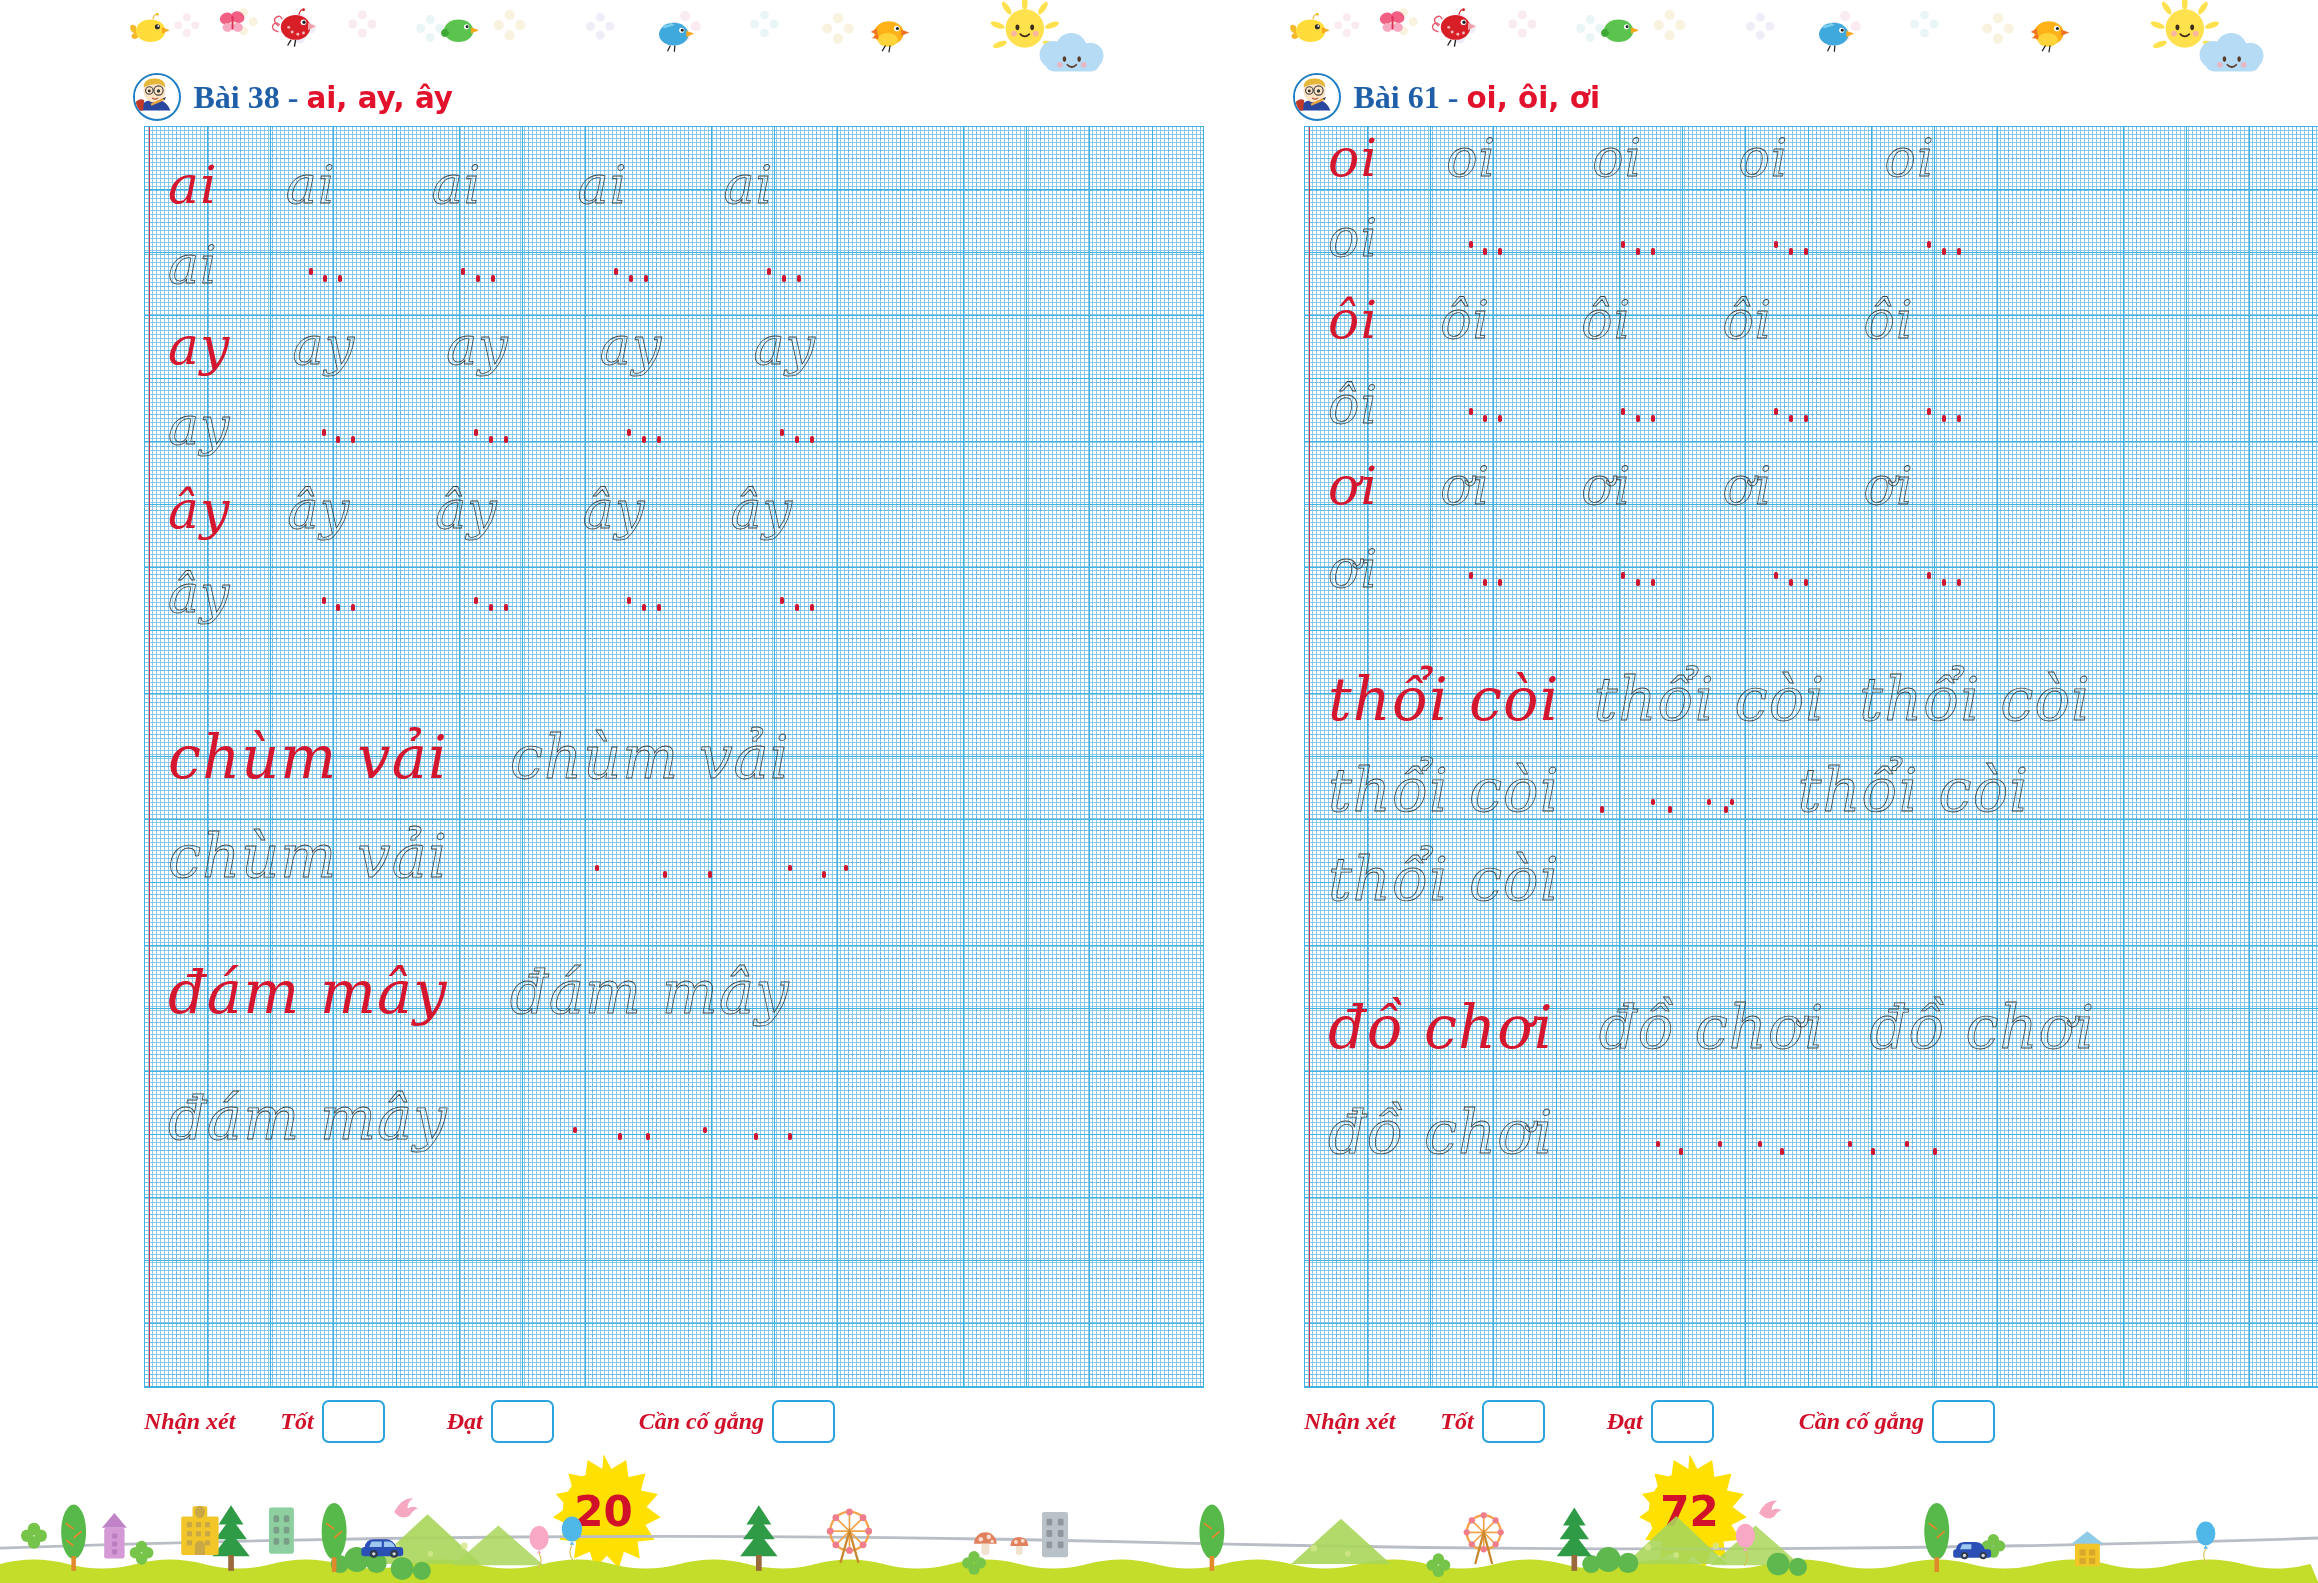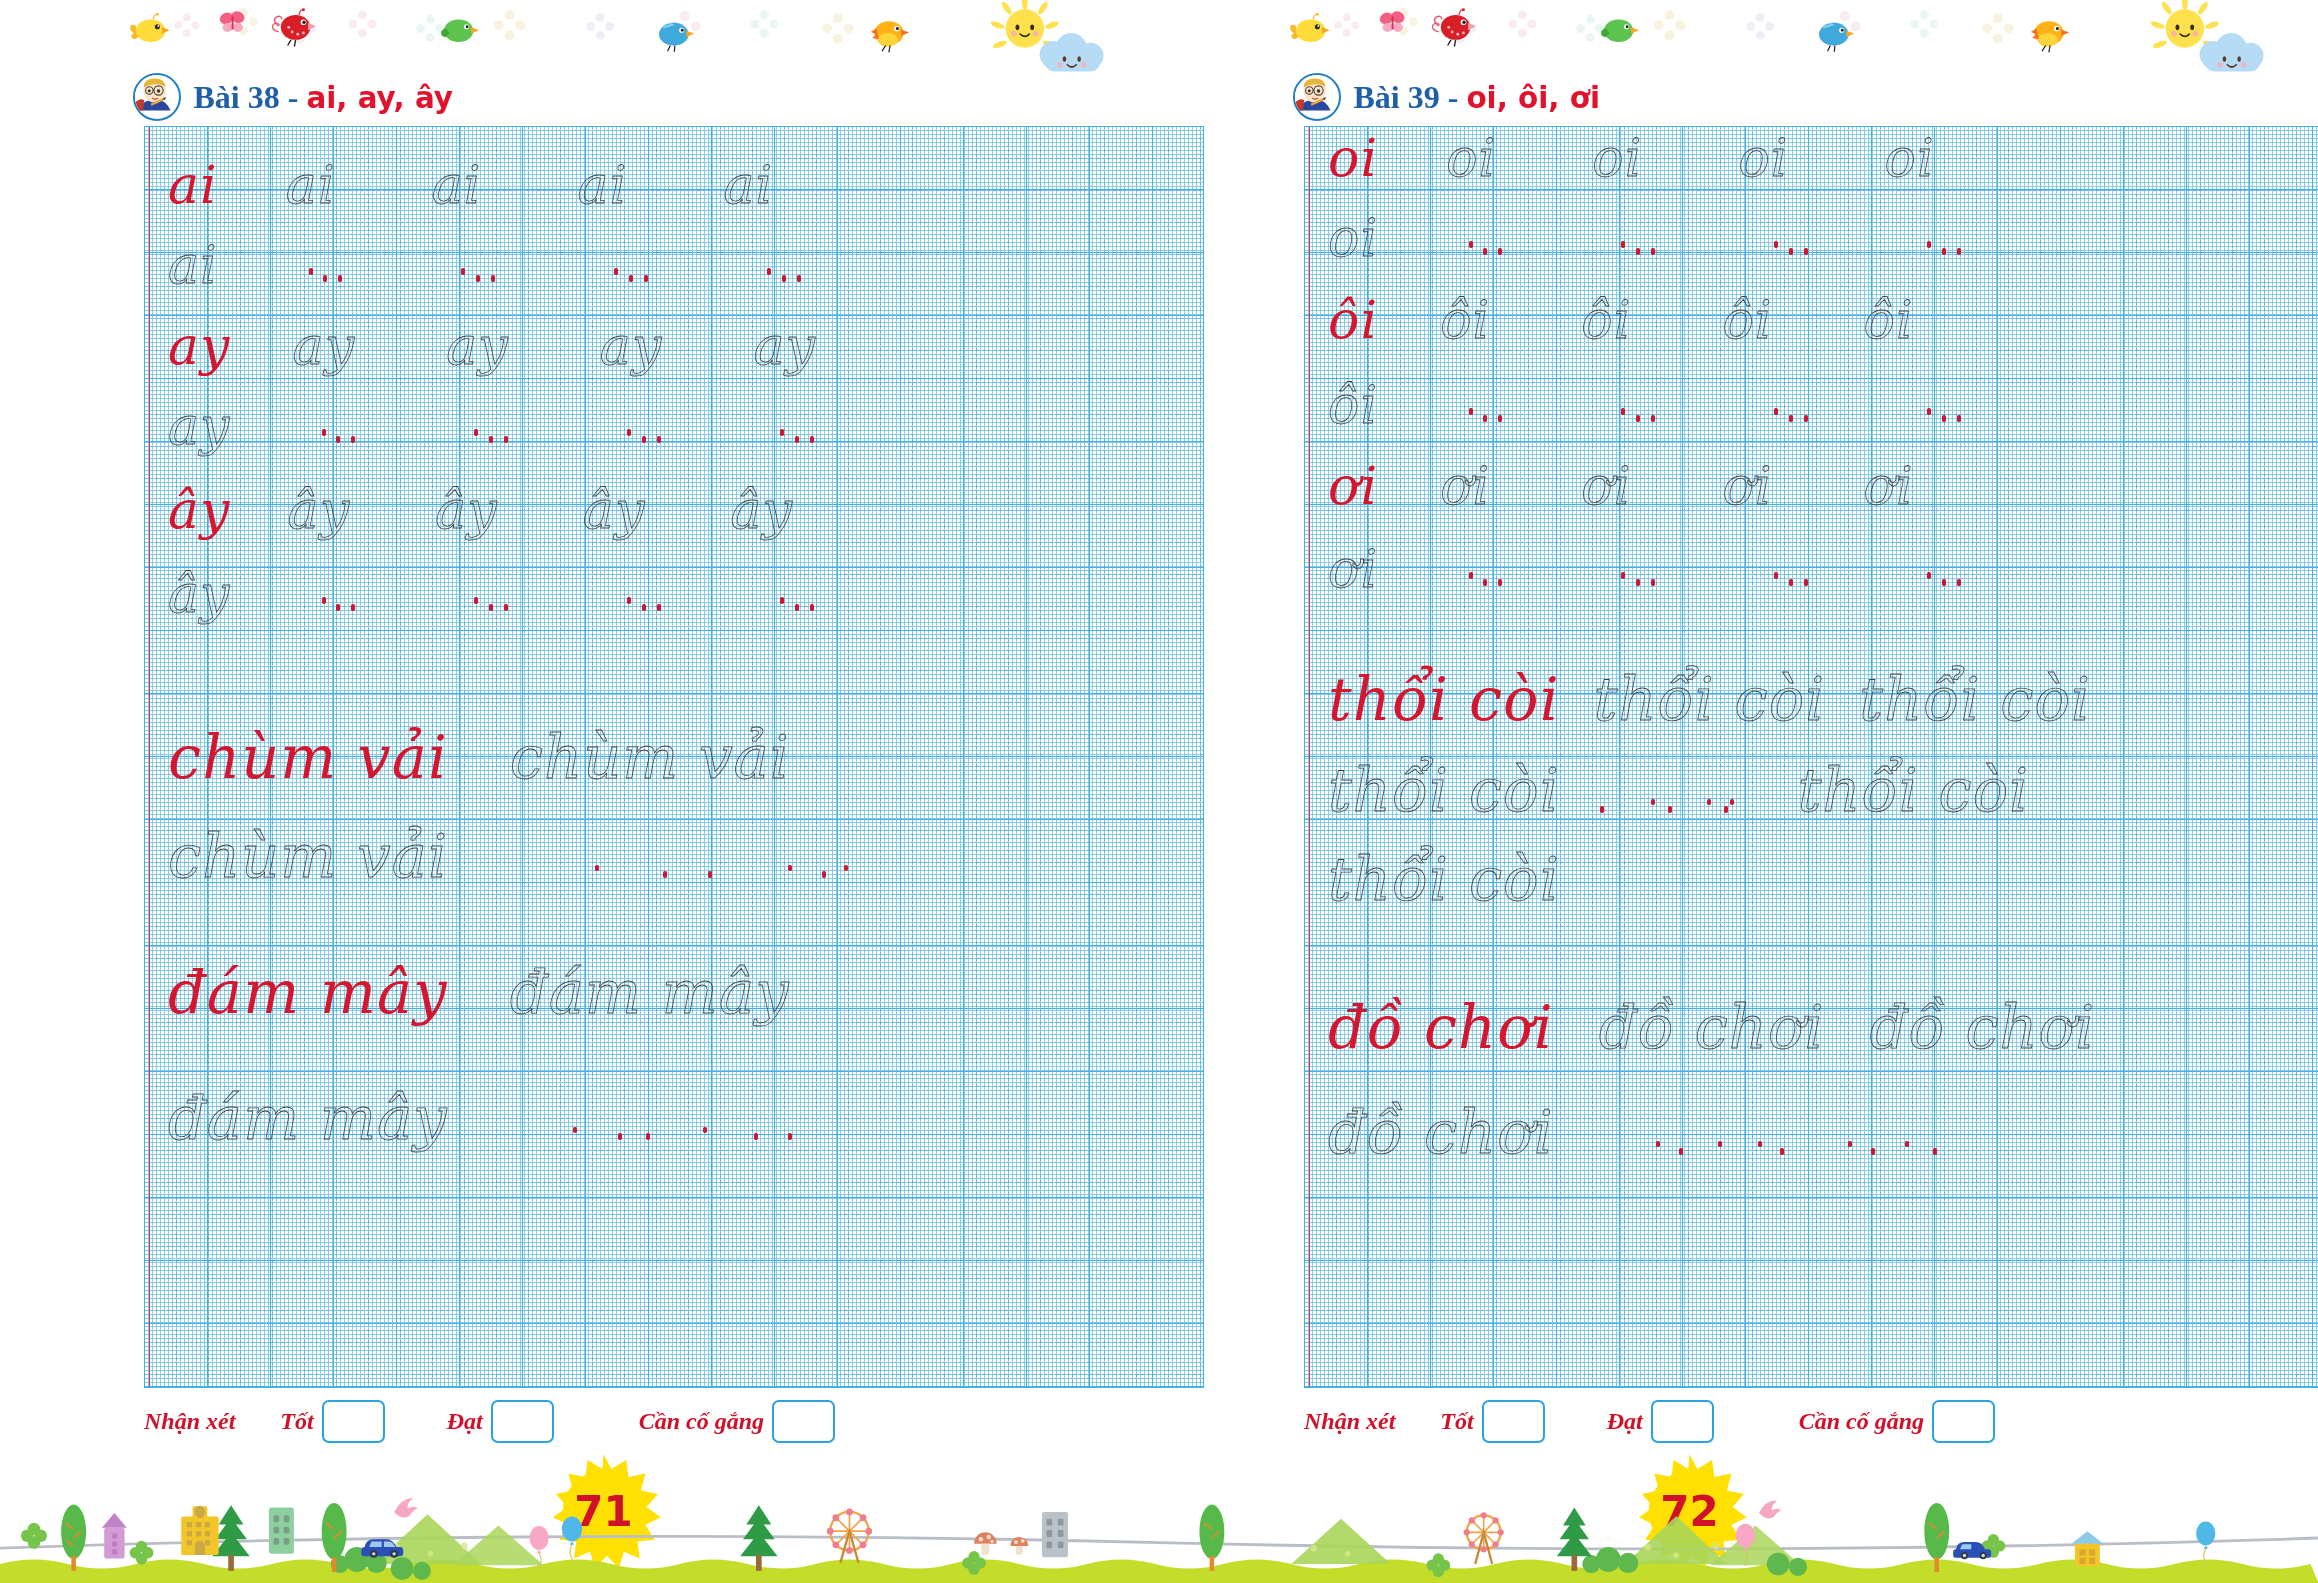--- a/index.html
+++ b/index.html
@@ -424,21 +424,21 @@
     <span class="f-box"></span>
     <span class="f-label" style="margin-left:85px;">Cần cố gắng</span>
     <span class="f-box"></span>
   </div>
 
   <div class="pagenum" style="left:544px;top:1452px;">
     <svg width="119" height="119" viewBox="0 0 210 210">
       <path fill="#ffe000" d="M105 4 l14 26 l26 -16 l4 30 l30 -6 l-8 30 l30 6 l-20 23 l25 18 l-27 14 l16 26 l-30 3 l4 30 l-28 -12 l-9 29 l-21 -22 l-21 22 l-9 -29 l-28 12 l4 -30 l-30 -3 l16 -26 l-27 -14 l25 -18 l-20 -23 l30 -6 l-8 -30 l30 6 l4 -30 l26 16 z"></path>
       <circle cx="105" cy="105" r="72" fill="#ffe000"></circle>
     </svg>
-    <div class="num">71</div>
+    <div class="num">20</div>
   </div>
 </div>
 
 <div class="page right">
 
   <div class="topband">
     <svg width="1159" height="74" viewBox="0 0 2047 130">
       <g opacity="0.55">
         <g fill="#f7d9e6">
             <circle cx="330" cy="30" r="7"></circle>
@@ -613,21 +613,21 @@
         <circle cx="25" cy="27" r="6.5" fill="none" stroke="#444" stroke-width="2"></circle>
         <line x1="31.5" y1="26" x2="33" y2="26" stroke="#444" stroke-width="2"></line>
         <circle cx="41" cy="28" r="3" fill="#333"></circle>
           <circle cx="25" cy="28" r="2.6" fill="#333"></circle>
         <path d="M30 40 q5 4 10 0" stroke="#b4583e" stroke-width="2" fill="none"></path>
         <path d="M28 52 l22 -10" stroke="#e8a33d" stroke-width="4"></path>
         <path d="M48 41 l6 -3 l-2 6 z" fill="#444"></path>
       </svg>
     </div>
     <div class="title-text">
-      <span class="t-blue">Bài 39 - </span><span class="t-red">oi, ôi, ơi</span>
+      <span class="t-blue">Bài 61 - </span><span class="t-red">oi, ôi, ơi</span>
     </div>
   </div>
 
   <div class="grid">
     <div class="major"></div>
     <div class="dotted-v"></div>
     <div class="dotted-h"></div>
     <div class="margin-line"></div>
     <div class="grid-border"></div>
 

